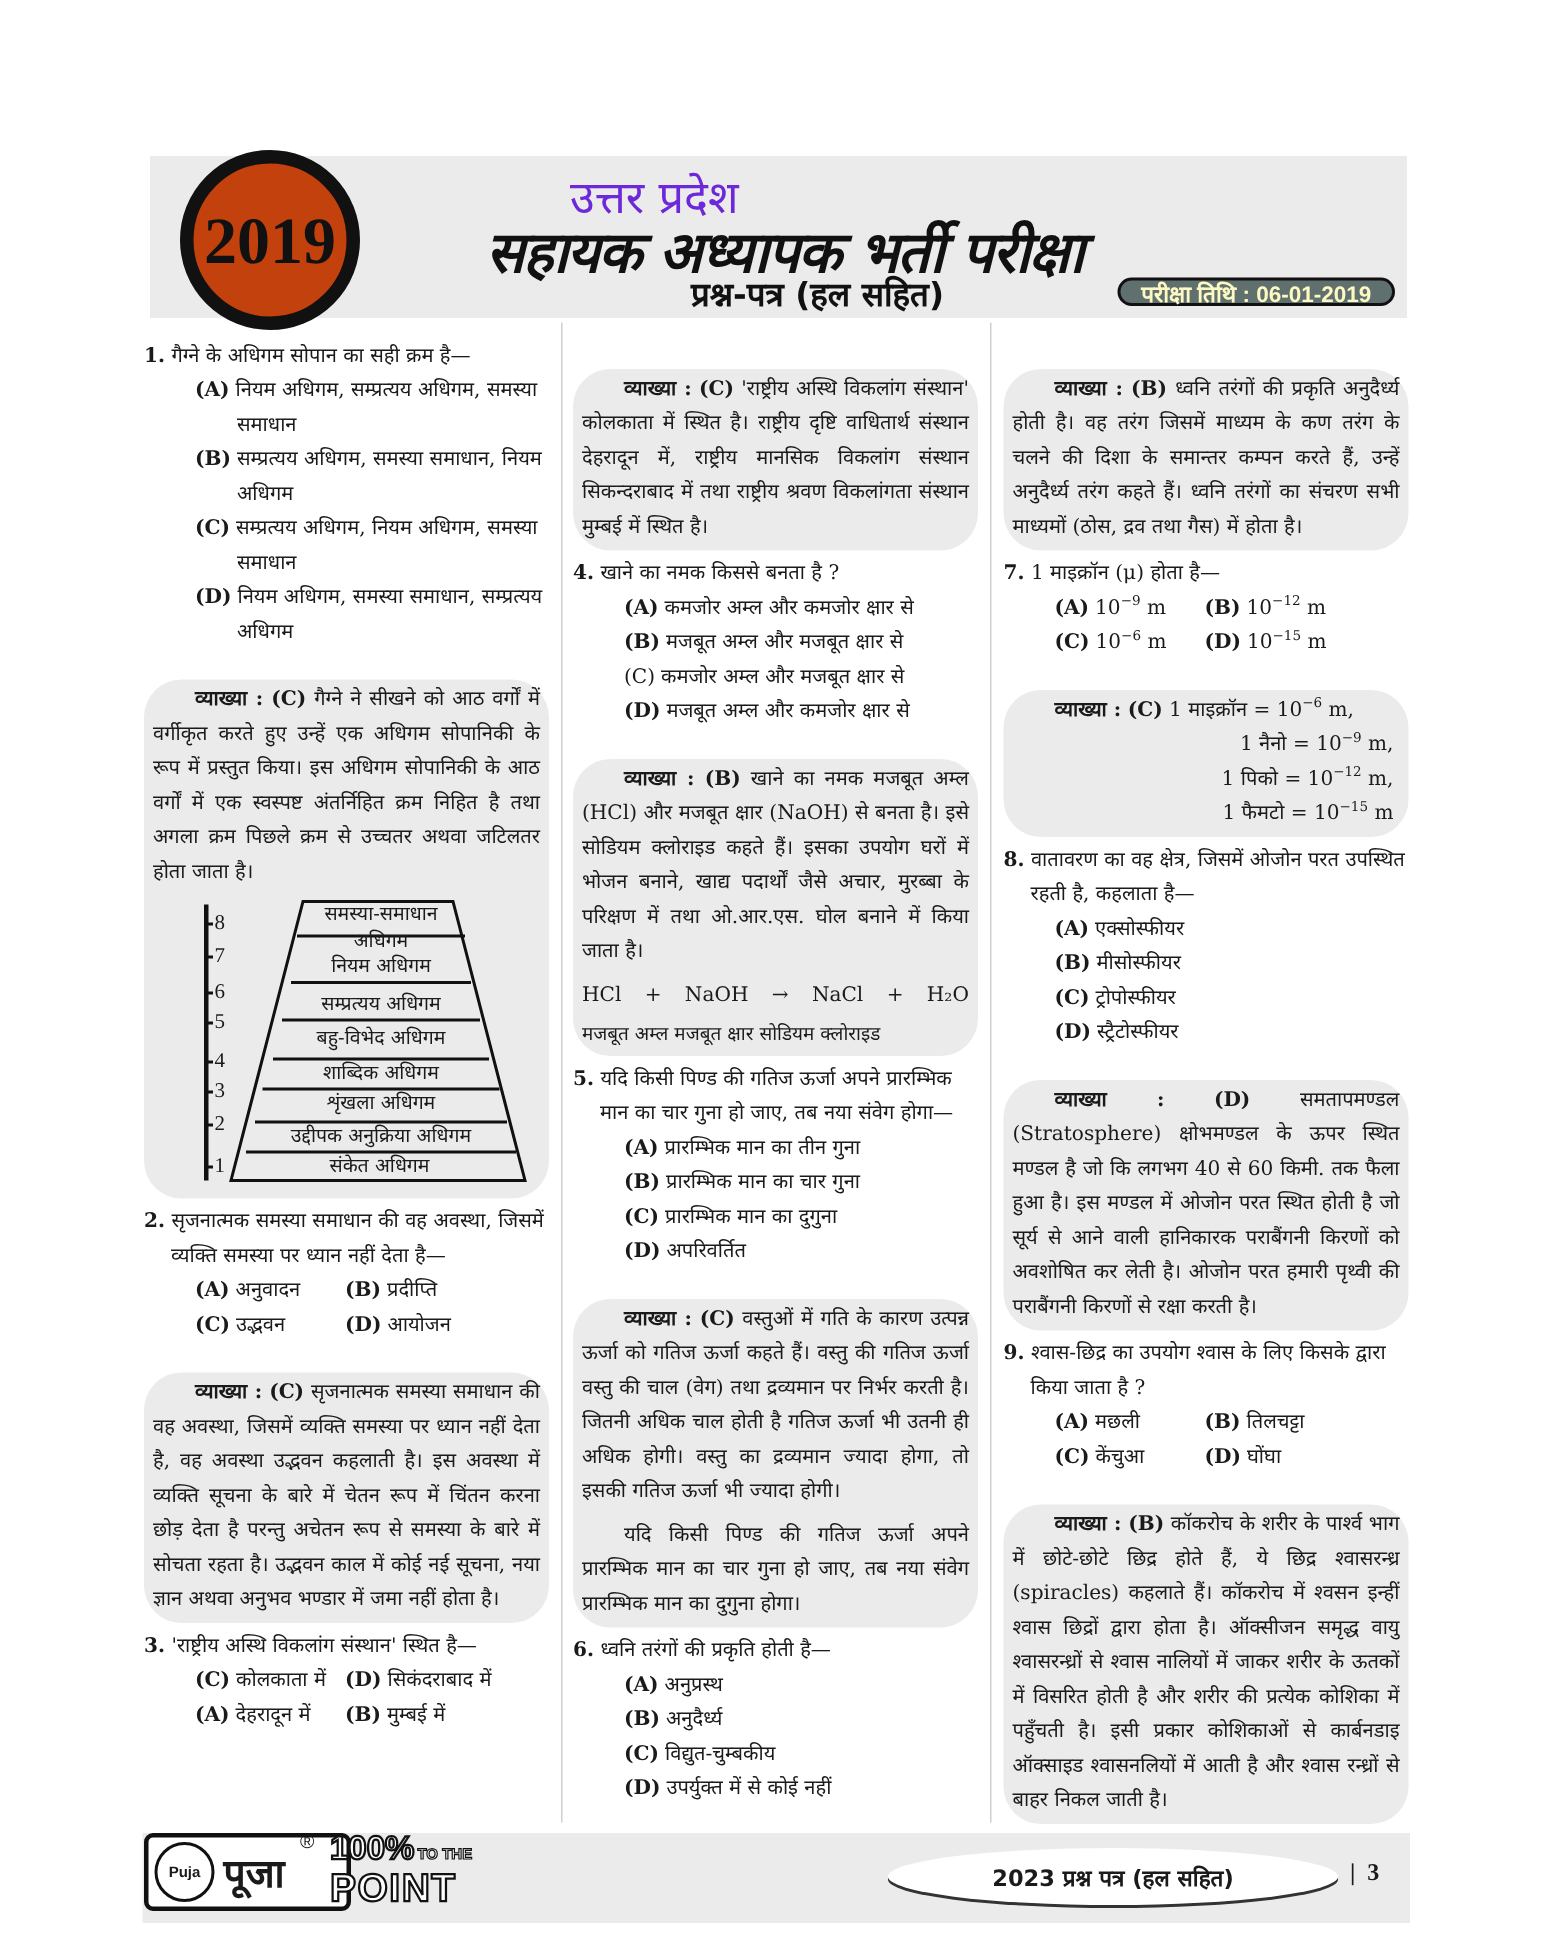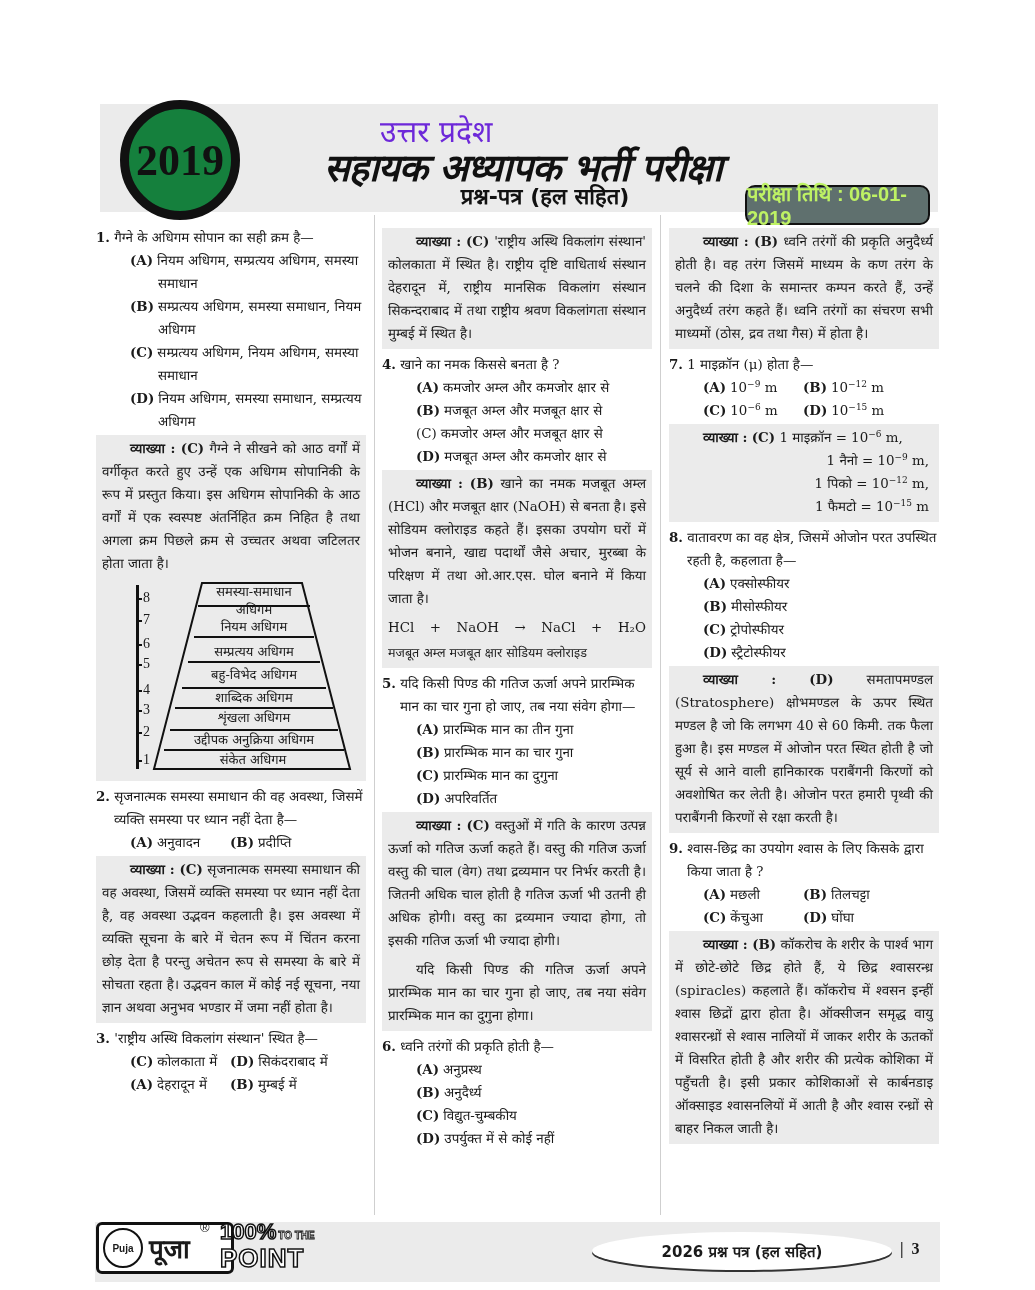--- a/index.html
+++ b/index.html
@@ -6,56 +6,56 @@
   body {
     width: 1035px; height: 1290px; background: #ffffff; position: relative; overflow: hidden;
     font-family: "DejaVu Serif", serif; color: #1a1a1a;
   }
   .header-band {
     position: absolute; left: 100px; top: 104px; width: 838px; height: 108px;
     background: #ebebeb;
   }
   .year-circle {
     position: absolute; left: 120px; top: 100px; width: 120px; height: 120px;
-    border: 9px solid #111; border-radius: 50%; background: #15803d; box-sizing: border-box;
+    border: 9px solid #111; border-radius: 50%; background: #c2410c; box-sizing: border-box;
     display: flex; align-items: center; justify-content: center;
     font-family: "Liberation Serif", serif; font-weight: bold; font-size: 44px; color: #111;
   }
   .hdr-state {
     position: absolute; left: 380px; top: 110px; width: 330px; text-align: left;
     font-family: "DejaVu Sans", sans-serif; font-weight: normal; font-size: 30px; color: #6d28d9;
   }
   .hdr-title {
     position: absolute; left: 258px; top: 140px; width: 530px; text-align: center;
     font-family: "DejaVu Sans", sans-serif; font-weight: bold; font-style: italic; font-size: 38px; color: #111;
     letter-spacing: -1px;
   }
   .hdr-sub {
     position: absolute; left: 380px; top: 180px; width: 330px; text-align: center;
     font-family: "DejaVu Sans", sans-serif; font-weight: bold; font-size: 22px; color: #111;
   }
   .date-badge {
-    position: absolute; left: 745px; top: 185px; width: 185px; height: 40px;
+    position: absolute; left: 745px; top: 185px; width: 185px; height: 19px;
     background: #5f706e; border: 2px solid #111; border-radius: 10px; box-sizing: border-box;
-    color: #bef264; font-family: "Liberation Sans", sans-serif; font-weight: bold; font-size: 20px;
+    color: #fef9c3; font-family: "Liberation Sans", sans-serif; font-weight: bold; font-size: 15px;
     display: flex; align-items: center; justify-content: center;
   }
   .col { position: absolute; top: 226px; width: 270px; font-size: 13.4px; line-height: 23px; }
   .col1 { left: 96px; }
   .col2 { left: 382px; }
   .col3 { left: 669px; }
   .vdiv { position: absolute; top: 215px; width: 1px; height: 1000px; background: #cfcfcf; }
   .q { padding-left: 18px; }
   .q-stem { text-indent: -18px; }
   .q-num { font-weight: bold; }
   .opt { padding-left: 44px; text-indent: -28px; }
   .opt-k { font-weight: bold; margin-right: 4px; }
   .opt-row { padding-left: 16px; display: flex; }
   .opt-row span.cell { display: inline-block; width: 100px; }
-  .expl { background: #ebebeb; padding: 2px 6px 4px 6px; margin: 2px 0 4px 0; text-align: justify; }
+  .expl { background: #ebebeb; padding: 2px 6px 4px 6px; margin: 20px 0 4px 0; text-align: justify; border-radius: 25px; }
   .expl-p { text-indent: 28px; }
   .expl-label { font-weight: bold; }
   .formula { display: flex; justify-content: space-between; padding: 6px 0 2px 0; }
   .formula-under { font-size: 12.6px; }
   .right-eq { text-align: right; padding-right: 4px; }
   sup { font-size: 9px; line-height: 0; }
   .pyramid { position: relative; height: 200px; margin-top: 2px; }
   .scale-line { position: absolute; left: 34px; top: 8px; width: 3px; height: 184px; background: #111; }
   .tick { position: absolute; left: 34px; font-size: 14px; line-height: 14px; font-family: "Liberation Serif", serif; }
   .tick::before { content: ""; display: inline-block; width: 6px; height: 2px; background: #111; vertical-align: middle; margin-right: 1px; }
@@ -134,20 +134,24 @@
       <div class="tier" style="left:56px;top:174px;width:190px;height:18px;border-bottom:none;">संकेत अधिगम</div>
     </div>
   </div>
 
   <div class="q">
     <div class="q-stem"><span class="q-num">2.</span> <span>सृजनात्मक समस्या समाधान की वह अवस्था, जिसमें व्यक्ति समस्या पर ध्यान नहीं देता है—</span></div>
     <div class="opt-row">
       <span class="cell"><span class="opt-k">(A)</span><span>अनुवादन</span></span>
       <span class="cell"><span class="opt-k">(B)</span><span>प्रदीप्ति</span></span>
     </div>
+    <div class="opt-row">
+      <span class="cell"><span class="opt-k">(C)</span><span>उद्भवन</span></span>
+      <span class="cell"><span class="opt-k">(D)</span><span>आयोजन</span></span>
+    </div>
   </div>
   <div class="expl">
     <div class="expl-p"><span class="expl-label">व्याख्या :</span> <b>(C)</b> <span>सृजनात्मक समस्या समाधान की वह अवस्था, जिसमें व्यक्ति समस्या पर ध्यान नहीं देता है, वह अवस्था उद्भवन कहलाती है। इस अवस्था में व्यक्ति सूचना के बारे में चेतन रूप में चिंतन करना छोड़ देता है परन्तु अचेतन रूप से समस्या के बारे में सोचता रहता है। उद्भवन काल में कोई नई सूचना, नया ज्ञान अथवा अनुभव भण्डार में जमा नहीं होता है।</span></div>
   </div>
 
   <div class="q">
     <div class="q-stem"><span class="q-num">3.</span> <span>'राष्ट्रीय अस्थि विकलांग संस्थान' स्थित है—</span></div>
     <div class="opt-row">
       <span class="cell"><span class="opt-k">(C)</span><span>कोलकाता में</span></span>
       <span class="cell"><span class="opt-k">(D)</span><span>सिकंदराबाद में</span></span>
@@ -253,14 +257,14 @@
 <div class="footer-band"></div>
 <div class="logo-box">
   <div class="logo-puja">Puja</div>
   <div class="logo-hindi">पूजा</div>
 </div>
 <div class="logo-reg">®</div>
 <div class="tagline">
   <div><span class="tag-100">100%</span><span class="tag-tothe">TO THE</span></div>
   <div class="tag-point">POINT</div>
 </div>
-<div class="footer-oval">2026 प्रश्न पत्र (हल सहित)</div>
+<div class="footer-oval">2023 प्रश्न पत्र (हल सहित)</div>
 <div class="page-num"><span>|</span>&nbsp;&nbsp;<span>3</span></div>
 
 </body></html>

